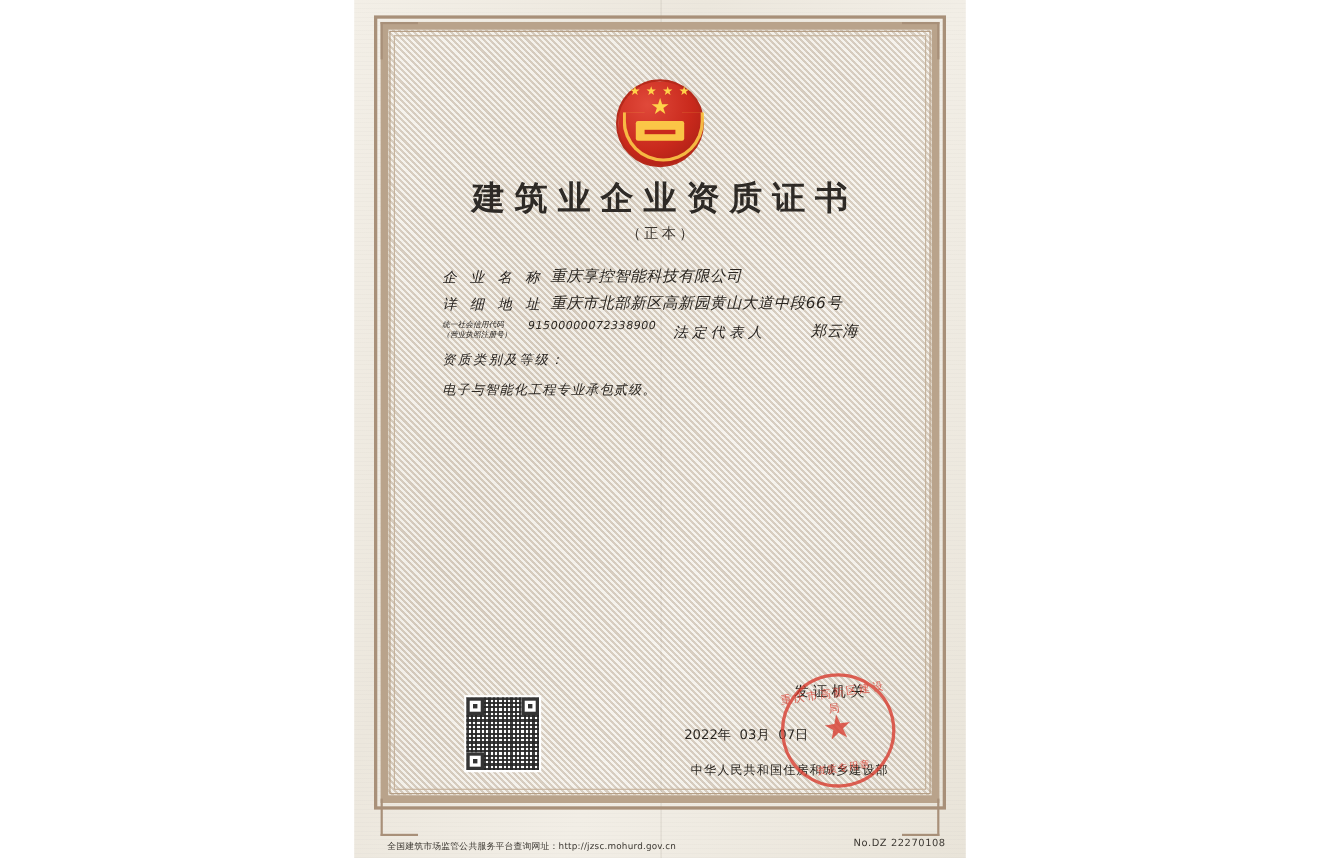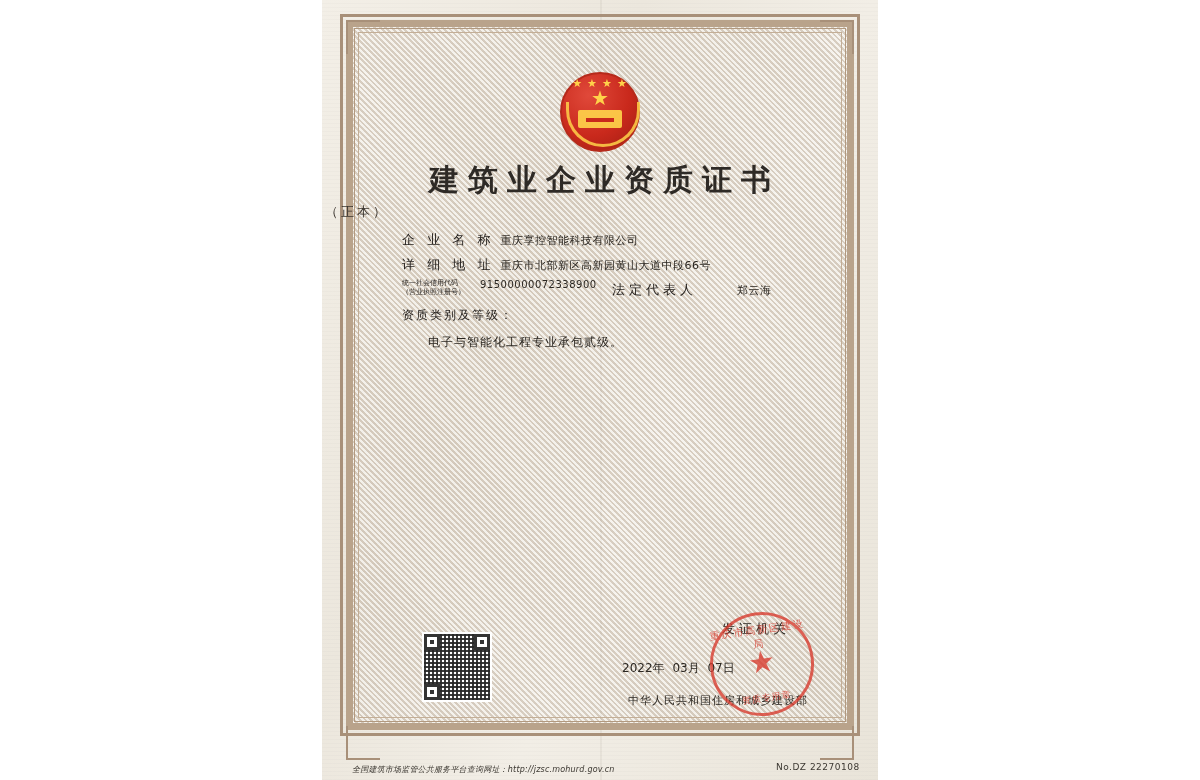--- a/index.html
+++ b/index.html
@@ -180,36 +180,37 @@
     font-weight: bold;
     letter-spacing: 9px;
     color: #2e2a26;
     text-indent: 9px;
   }
   .subtitle {
     position: absolute;
     left: 0;
     top: 203px;
     width: 556px;
-    text-align: left;
+    text-align: center;
     font-family: "DejaVu Sans", "Liberation Sans", sans-serif;
     font-size: 13px;
     letter-spacing: 3px;
     color: #3a342e;
     text-indent: 3px;
   }
 
   
   .fields {
     position: absolute;
     left: 80px;
-    top: 224px;
+    top: 236px;
     width: 420px;
     color: #2b2722;
     font-family: "DejaVu Sans", "Liberation Sans", sans-serif;
+    font-style: italic;
   }
   .frow {
     position: relative;
     height: 25px;
     display: flex;
     align-items: flex-end;
   }
   .flabel {
     font-size: 13px;
     letter-spacing: 4px;
@@ -219,42 +220,41 @@
   .flabel.small {
     font-size: 7px;
     letter-spacing: 0px;
     line-height: 9px;
     width: 72px;
     white-space: normal;
     text-align: left;
     padding-bottom: 2px;
   }
   .fvalue {
-    font-size: 11px;
+    font-size: 14px;
     letter-spacing: 0.5px;
     color: #2a2621;
     padding-left: 6px;
     padding-bottom: 1px;
     white-space: nowrap;
   }
   .fvalue.tiny { font-size: 10px; }
 
   .row-split { display: flex; align-items: flex-end; }
   .col-a { width: 210px; display: flex; }
   .col-b { display: flex; align-items: flex-end; gap: 34px; }
 
   .qualification-label {
     margin-top: 8px;
     font-size: 12px;
     letter-spacing: 2px;
     color: #272320;
   }
   .qualification-value {
     margin-top: 10px;
-    margin-left: 26px;
     font-size: 12px;
     letter-spacing: 1px;
     color: #2a2621;
   }
 
   
   .wrapval {
     font-size: 10px;
     line-height: 11px;
     letter-spacing: 0.3px;
@@ -377,21 +377,20 @@
 
   
   .footer-left {
     position: absolute;
     left: 352px;
     top: 764px;
     font-size: 8px;
     color: #3b3731;
     letter-spacing: 0.2px;
     font-family: "DejaVu Sans", "Liberation Sans", sans-serif;
-    font-style: italic;
   }
   .footer-right {
     position: absolute;
     left: 776px;
     top: 762px;
     font-size: 9px;
     color: #3b3731;
     letter-spacing: 0.5px;
     font-family: "DejaVu Sans", "Liberation Sans", sans-serif;
   }

